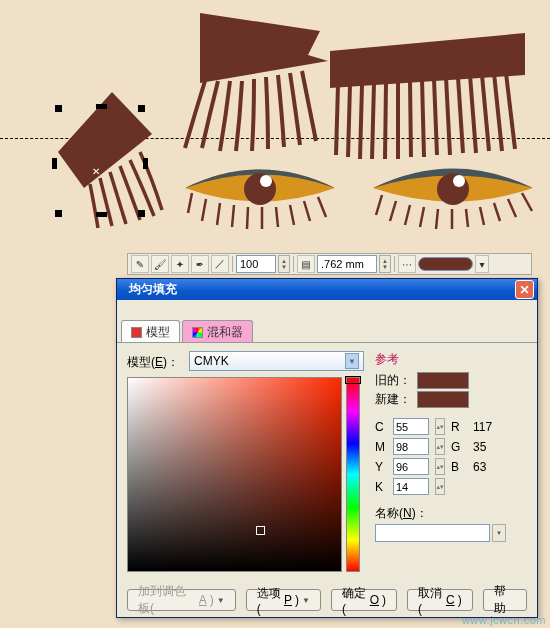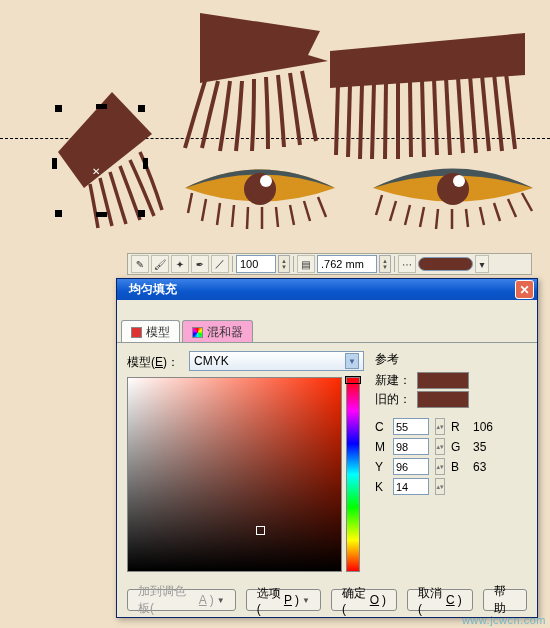--- a/index.html
+++ b/index.html
@@ -30,21 +30,21 @@
 .row{display:flex;align-items:flex-end;gap:10px;margin-bottom:6px}
 .lbl{color:#000}
 .combo{width:175px;height:20px;border:1px solid #7f9db9;background:linear-gradient(#fff,#e3ecf6);display:flex;align-items:center;padding:0 4px;color:#000}
 .combo .ar{margin-left:auto;width:14px;height:16px;background:#bcd3ee;border:1px solid #7f9db9;display:flex;align-items:center;justify-content:center;font-size:8px;color:#4a6a9a}
 .picker{width:215px;height:195px;border:1px solid #888;background:linear-gradient(to right,#fff,#ff2a00),linear-gradient(to top,#000,transparent);background-blend-mode:multiply;position:relative}
 .picker .marker{position:absolute;width:9px;height:9px;border:1px solid #fff;left:128px;top:148px}
 .hue{width:14px;height:195px;margin-left:4px;border:1px solid #888;background:linear-gradient(to bottom,#ff0000 0%,#ff00ff 17%,#0000ff 34%,#00ffff 50%,#00ff00 67%,#ffff00 84%,#ff0000 100%);position:relative}
 .hue .sel{position:absolute;left:-2px;top:-2px;width:16px;height:8px;border:1px solid #000}
 .rightcol{flex:1;padding-top:0}
 .sec{margin-bottom:10px}
-.sec-title{color:#000000;margin-bottom:4px}
+.sec-title{color:#be185d;margin-bottom:4px}
 .refrow{display:flex;align-items:center;gap:6px;margin-bottom:2px}
 .refrow .sw{width:52px;height:17px;background:#6a3227;border:1px solid #888}
 .comp-grid{display:grid;grid-template-columns:14px 38px 12px 18px 30px;gap:3px 4px;align-items:center}
 .comp-grid input{width:36px;height:17px;border:1px solid #7f9db9;background:#fff;padding:0 2px;font-size:11px}
 .comp-grid .sp{width:10px;height:17px;border:1px solid #aaa;background:#ece9d8;font-size:7px;display:flex;flex-direction:column;align-items:center;justify-content:center;color:#777}
 .name-inp{width:115px;height:18px;border:1px solid #7f9db9;background:#fff}
 .btnrow{position:absolute;bottom:6px;left:0;right:0;display:flex;gap:10px;padding:0 10px;align-items:center}
 .dlg-btn{height:22px;padding:0 10px;border:1px solid #8b8b8b;background:#f3f1e7;border-radius:3px;display:flex;align-items:center;gap:3px}
 .dlg-btn .ar{font-size:8px;color:#555}
 .watermark{position:absolute;bottom:2px;right:4px;color:#5ab0c8;font-size:11px;letter-spacing:.5px;opacity:.8}
@@ -205,50 +205,57 @@
         <div class="hue">
           <div class="sel"></div>
         </div>
       </div>
     </div>
 
     <div class="rightcol">
       <div class="sec">
         <div class="sec-title">参考</div>
         <div class="refrow">
-            <span>新建：</span>
+            <span>旧的：</span>
             <div class="sw"></div>
           </div>
         <div class="refrow">
-            <span>旧的：</span>
+            <span>新建：</span>
             <div class="sw"></div>
           </div>
       </div>
       <div class="sec">
         <div class="comp-grid">
           <span>C</span>
             <input value="55" style="">
             <div class="sp">▴▾</div>
             <span>R</span>
-            <span>106</span>
+            <span>117</span>
           <span>M</span>
             <input value="98" style="">
             <div class="sp">▴▾</div>
             <span>G</span>
             <span>35</span>
           <span>Y</span>
             <input value="96" style="">
             <div class="sp">▴▾</div>
             <span>B</span>
             <span>63</span>
           <span>K</span>
             <input value="14" style="">
             <div class="sp">▴▾</div>
             <span></span>
             <span></span>
+        </div>
+      </div>
+      <div class="sec">
+        <div>名称(<span class="u">N</span>)：</div>
+        <div style="display:flex;gap:2px;margin-top:2px">
+          <input class="name-inp" style="">
+          <div class="spin" style="width:14px">▼</div>
         </div>
       </div>
     </div>
   </div>
 
   <div class="btnrow">
     <div class="dlg-btn" style="color:#9a9a9a">加到调色板(<span class="u">A</span>)<span class="ar">▼</span></div>
     <div class="dlg-btn">选项(<span class="u">P</span>)<span class="ar">▼</span></div>
     <div class="dlg-btn">确定(<span class="u">O</span>)</div>
     <div class="dlg-btn">取消(<span class="u">C</span>)</div>

